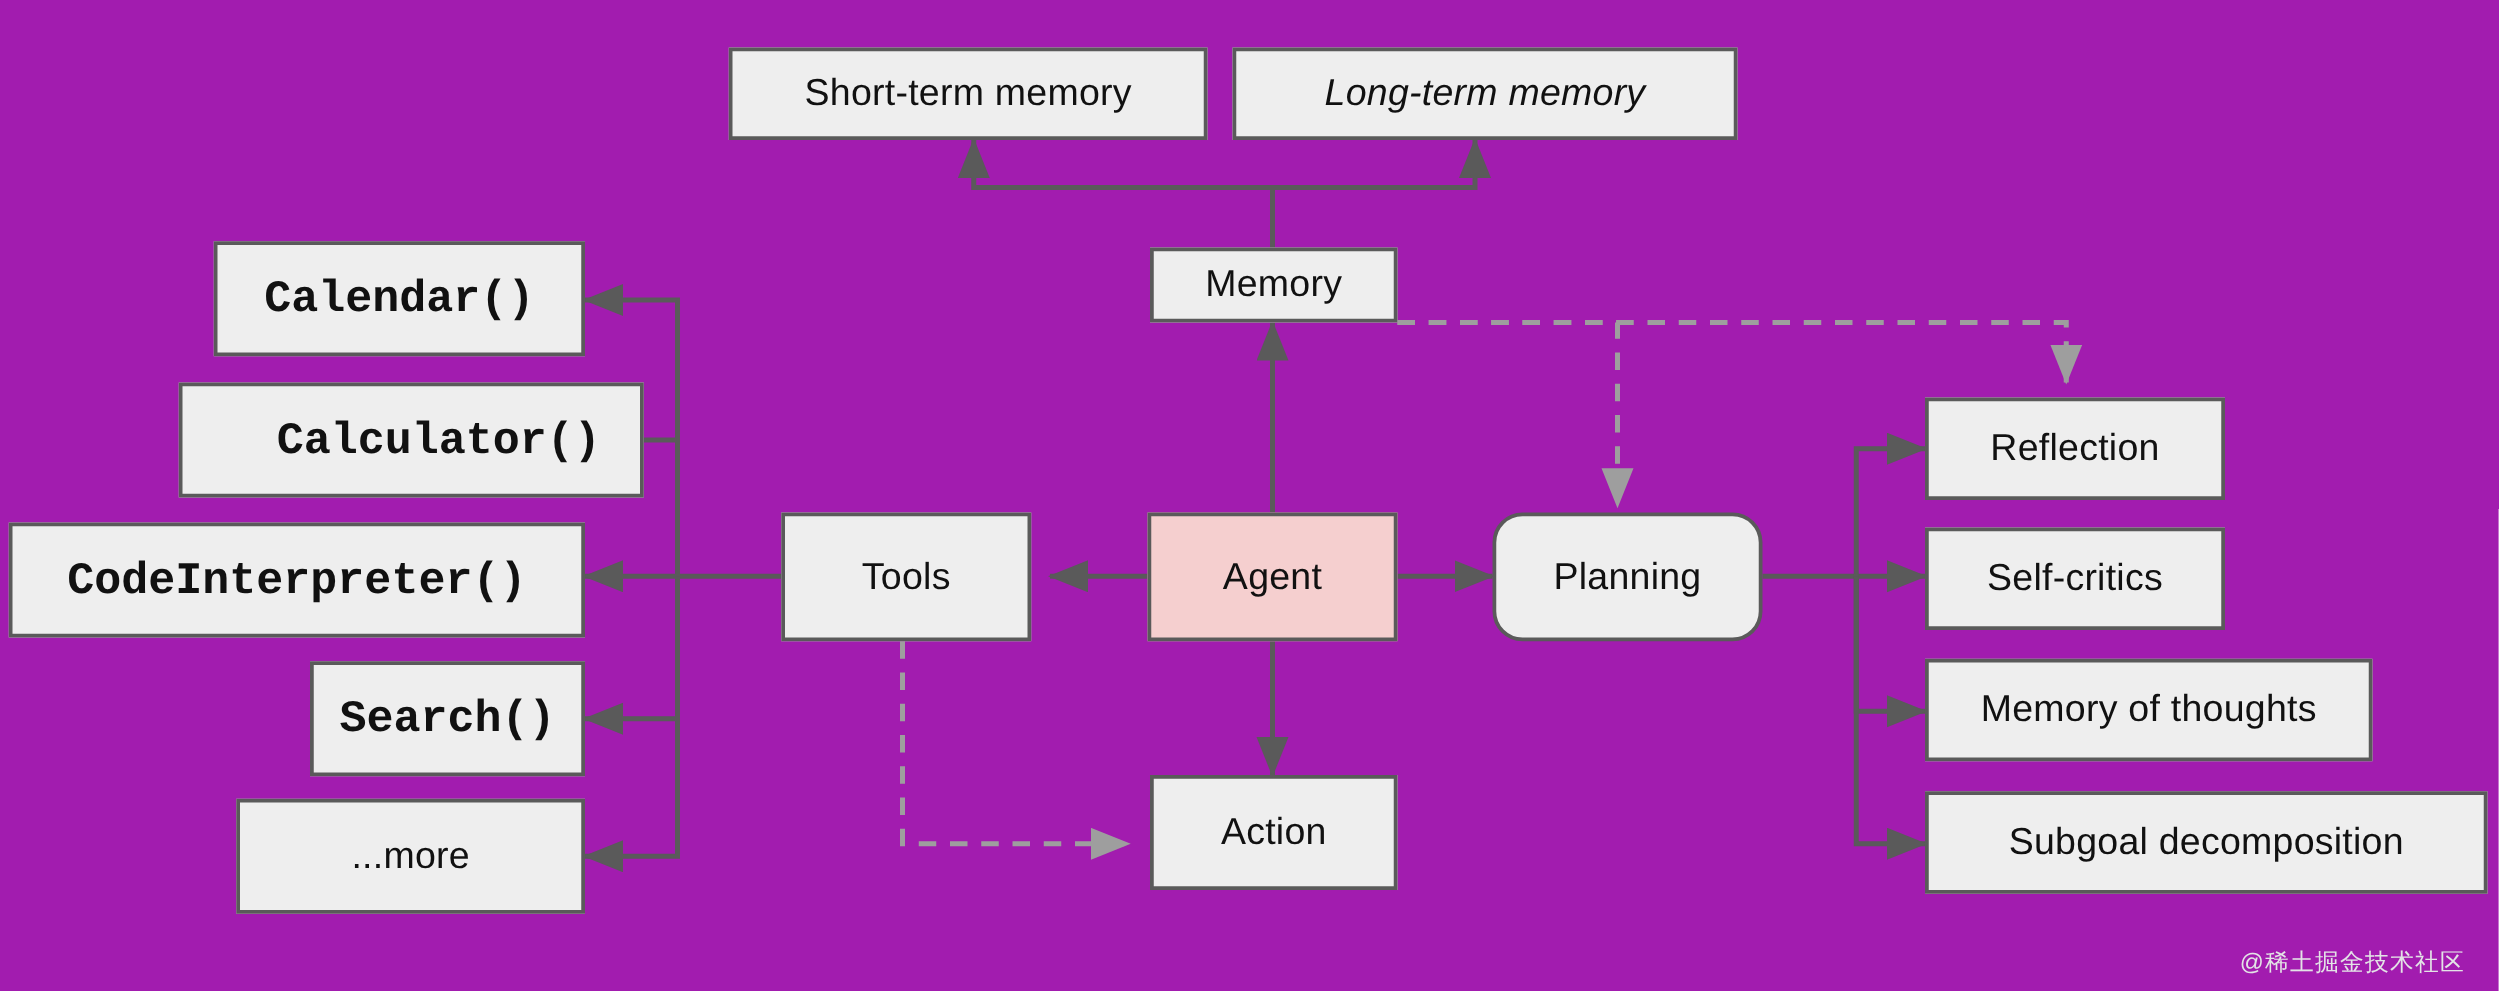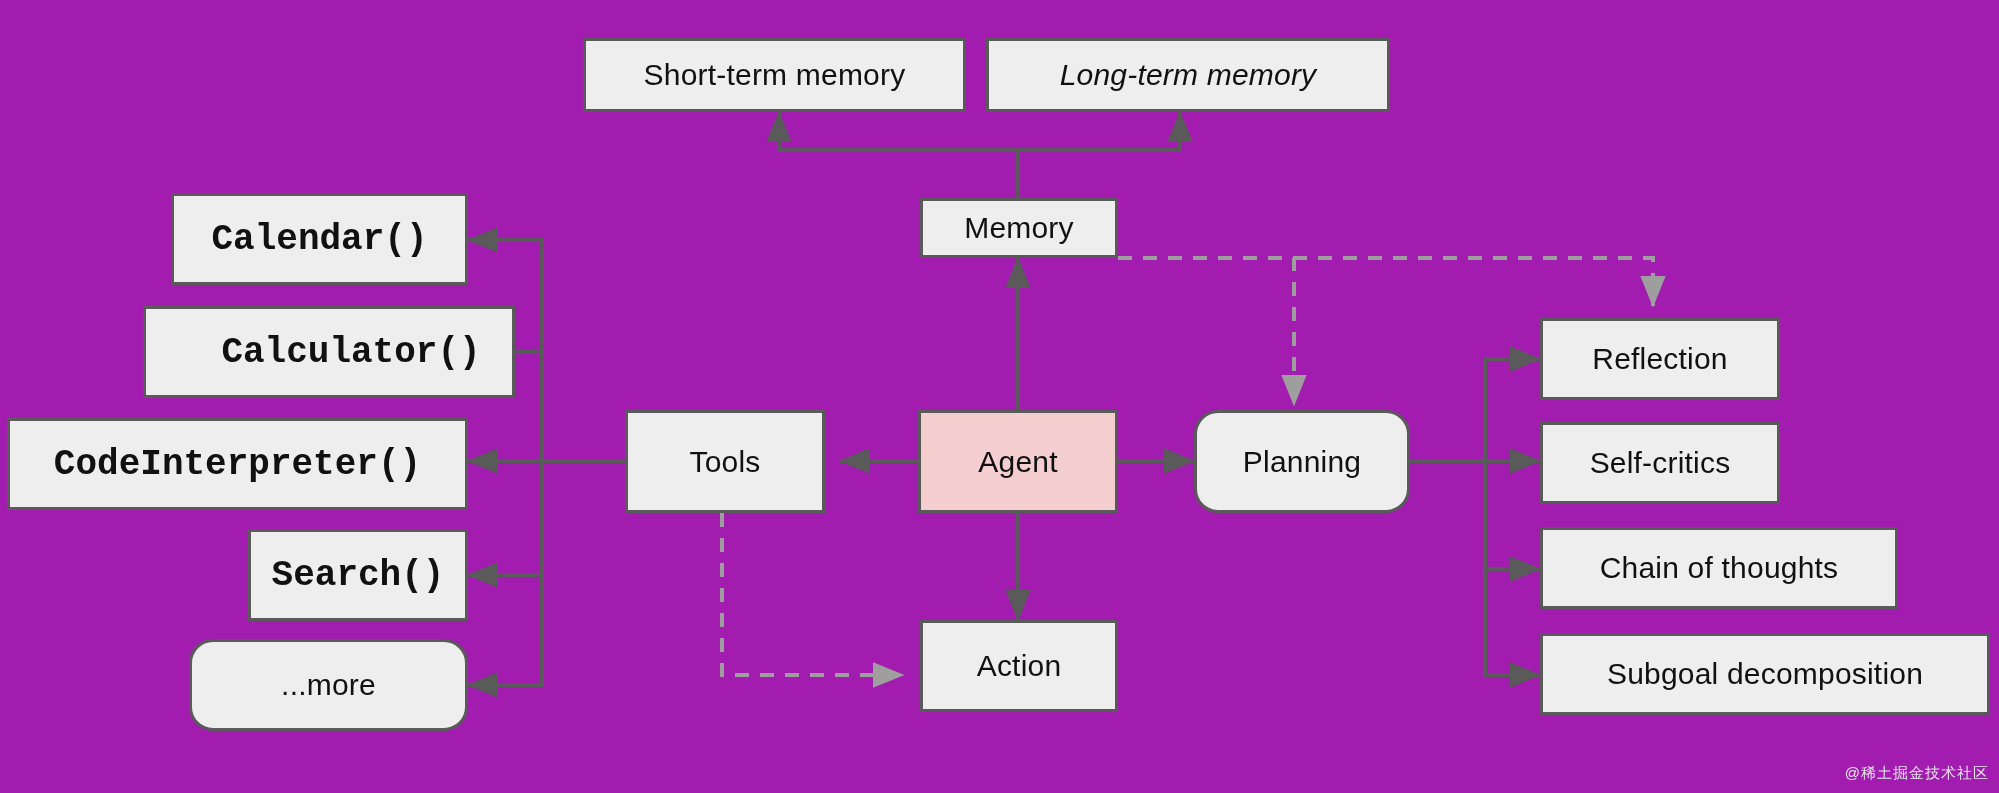--- a/index.html
+++ b/index.html
@@ -45,23 +45,23 @@
     font-size: 36px;
     letter-spacing: 0px;
   }
   .node.agent {
     background: #f5cfcf;
     font-weight: normal;
     text-align: center;
   }
   .watermark {
     position: absolute;
-    right: 10px;
+    right: 27px;
     bottom: 10px;
-    font-size: 15px;
+    font-size: 19px;
     color: #e3e3e6;
     letter-spacing: 1px;
     z-index: 3;
     user-select: none;
     margin-left: 39px;
   }
 </style>
 </head>
 <body>
 
@@ -151,34 +151,34 @@
   </div>
 
   <div class="node mono" style="left:7px; top:418px; width:461px; height:92px;">
     <span>CodeInterpreter()</span>
   </div>
 
   <div class="node mono" style="left:248px; top:529px; width:220px; height:92px;">
     <span>Search()</span>
   </div>
 
-  <div class="node" style="left:189px; top:639px; width:279px; height:92px;border-radius:24px;">
+  <div class="node" style="left:189px; top:639px; width:279px; height:92px;">
     <span>...more</span>
   </div>
 
   <div class="node" style="left:1540px; top:318px; width:240px; height:82px;">
     <span>Reflection</span>
   </div>
 
   <div class="node" style="left:1540px; top:422px; width:240px; height:82px;">
     <span>Self-critics</span>
   </div>
 
   <div class="node" style="left:1540px; top:527px; width:358px; height:82px;">
-    <span>Chain of thoughts</span>
+    <span>Memory of thoughts</span>
   </div>
 
   <div class="node" style="left:1540px; top:633px; width:450px; height:82px;">
     <span>Subgoal decomposition</span>
   </div>
 
   <div class="watermark">@稀土掘金技术社区</div>
 
 </div>
 

